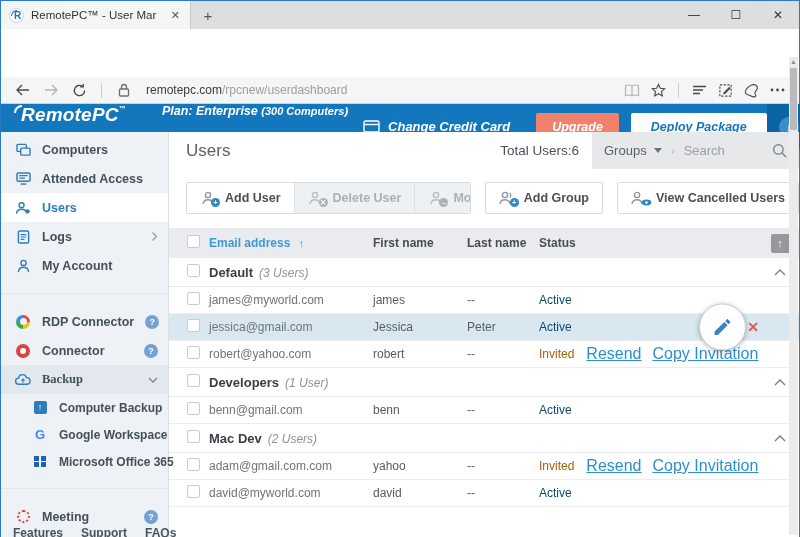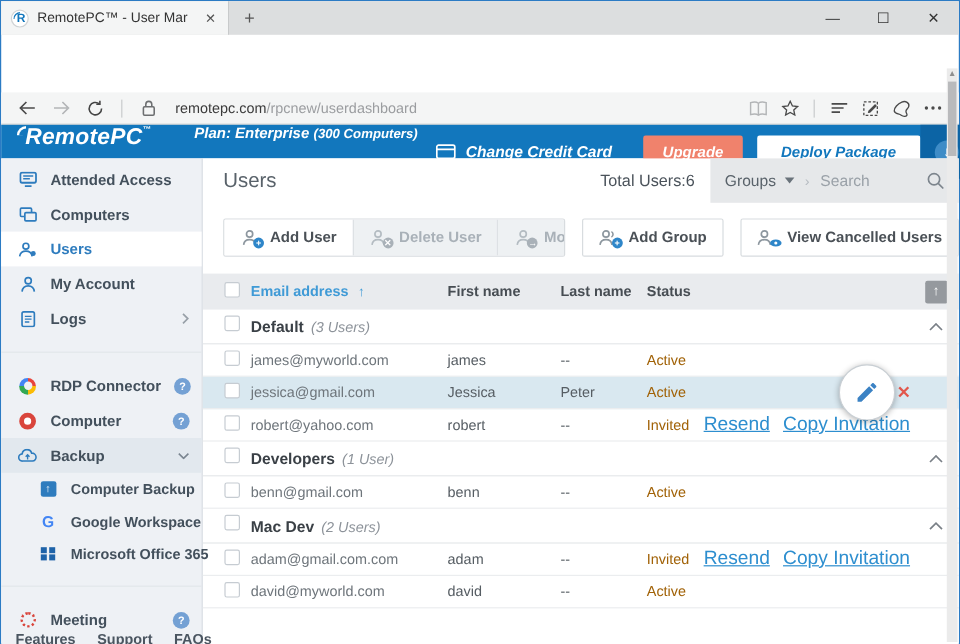--- a/index.html
+++ b/index.html
@@ -43,21 +43,21 @@
   .dl-circle { width:20px; height:20px; border-radius:50%; background:#3e8cc7; color:#fff; font-size:11px; display:flex; align-items:center; justify-content:center; flex:none; }
 
   
   .mainwrap { display:flex; height:437px; }
 
   
   .sidebar { width:168px; background:#eef1f5; border-right:1px solid #dadfe4; position:relative; padding-top:3px; flex:none; }
   .side-item { height:29px; display:flex; align-items:center; gap:11px; padding:0 10px 0 14px; font-size:12.5px; font-weight:600; color:#43505c; }
   .side-item .lbl { flex:1; white-space:nowrap; }
   .side-item.sel { background:#fff; color:#2e7cbe; }
-  .side-item.open { background:#e2e8ee; }
+  .side-item.open { background:#e2e8ee;font-family:Liberation Serif, serif; }
   .side-sub { padding-left:31px; font-size:12px; height:27px; }
   .sicon { width:16px; display:flex; justify-content:center; flex:none; }
   .qbadge { width:14px; height:14px; border-radius:50%; background:#74a1d4; color:#fff; font-size:9px; font-weight:700; display:flex; align-items:center; justify-content:center; flex:none; }
   .sect-gap { height:14px; border-bottom:1px solid #e2e6ea; margin-bottom:13px; }
   .rdp-ic { width:14px; height:14px; border-radius:50%; background:conic-gradient(#e8453c 0 25%, #fbbc05 25% 50%, #34a853 50% 75%, #4285f4 75% 100%); position:relative; }
   .rdp-ic::after { content:""; position:absolute; inset:3.5px; background:#eef1f5; border-radius:50%; }
   .help-ic { width:14px; height:14px; border-radius:50%; border:4px solid #d9453c; background:#fff; }
   .cbkp-ic { width:13px; height:13px; background:#2e7cbe; border-radius:2px; color:#fff; font-size:9px; line-height:13px; text-align:center; }
   .gws-ic { color:#4285f4; font-weight:700; font-size:13px; }
   .o365-ic { display:grid; grid-template-columns:5px 5px; grid-gap:1.5px; }
@@ -104,21 +104,21 @@
   .rows { flex:1; overflow:visible; }
   .grouprow { height:29px; display:grid; grid-template-columns:40px 1fr 38px; align-items:center; border-bottom:1px solid #e5e8ea; }
   .gname { display:flex; align-items:baseline; gap:6px; }
   .gname b { font-size:13px; color:#3a4046; }
   .gname i { font-size:12px; color:#8d939a; }
   .userrow { height:27px; display:grid; grid-template-columns:40px 164px 94px 72px 1fr 38px; align-items:center; border-bottom:1px solid #ebedef; font-size:12px; position:relative; }
   .userrow.hl { background:#d9e8f0; z-index:5; }
   .cell-email { color:#6e757b; }
   .cell-name { color:#565d63; }
   .statuscell { display:flex; align-items:center; }
-  .status-active { color:#a16207;text-align:center; }
+  .status-active { color:#0c4a6e;text-align:center; }
   .status-invited { color:#a16207; }
   .lnk { color:#2d8ecf; text-decoration:underline; font-size:16px; }
   .lnk.resend { margin-left:12px; }
   .lnk.copy { margin-left:11px; }
   .chev { justify-self:center; display:flex; }
 
   .edit-circle { position:absolute; right:53px; top:50%; transform:translateY(-50%); width:47px; height:47px; border-radius:50%; background:#fff; border:1px solid #c9cfd4; box-shadow:0 1px 5px rgba(0,0,0,.3); display:flex; align-items:center; justify-content:center; z-index:6; }
   .delete-x { position:absolute; right:40px; top:50%; transform:translateY(-50%); color:#e2574c; font-size:14px; font-weight:700; z-index:4; }
 
   
@@ -243,83 +243,83 @@
 
       </span>
     </span>
   </div>
 
   <div class="mainwrap">
 
     <div class="sidebar">
       <div class="side-item">
         <span class="sicon">
+            <svg width="15" height="14" viewBox="0 0 16 15">
+              <rect x="1" y="1.5" width="10" height="7.5" rx="1" fill="none" stroke="#2e7cbe" stroke-width="1.5"></rect>
+              <rect x="5" y="5.5" width="10" height="7.5" rx="1" fill="#eef1f5" stroke="#2e7cbe" stroke-width="1.5"></rect>
+            </svg>
+          </span>
+        <span class="lbl">Computers</span>
+      </div>
+      <div class="side-item">
+        <span class="sicon">
             <svg width="15" height="13" viewBox="0 0 16 14">
               <rect x="1" y="1" width="14" height="9" rx="1.5" fill="none" stroke="#2e7cbe" stroke-width="1.6"></rect>
               <path d="M3.5 4h9M3.5 6.5h6" stroke="#2e7cbe" stroke-width="1.3"></path>
               <path d="M5 13h6" stroke="#2e7cbe" stroke-width="1.6"></path>
             </svg>
           </span>
         <span class="lbl">Attended Access</span>
       </div>
-      <div class="side-item">
-        <span class="sicon">
-            <svg width="15" height="14" viewBox="0 0 16 15">
-              <rect x="1" y="1.5" width="10" height="7.5" rx="1" fill="none" stroke="#2e7cbe" stroke-width="1.5"></rect>
-              <rect x="5" y="5.5" width="10" height="7.5" rx="1" fill="#eef1f5" stroke="#2e7cbe" stroke-width="1.5"></rect>
-            </svg>
-          </span>
-        <span class="lbl">Computers</span>
-      </div>
       <div class="side-item sel">
         <span class="sicon">
             <svg width="16" height="14" viewBox="0 0 17 14">
               <circle cx="7" cy="4" r="2.6" fill="none" stroke="#2e7cbe" stroke-width="1.5"></circle>
               <path d="M1.5 13c.4-3.2 2.6-4.6 5.5-4.6S12.1 9.8 12.5 13" fill="none" stroke="#2e7cbe" stroke-width="1.5"></path>
               <circle cx="13.5" cy="10.5" r="2.2" fill="#2e7cbe"></circle>
             </svg>
           </span>
         <span class="lbl">Users</span>
       </div>
       <div class="side-item">
         <span class="sicon">
+            <svg width="13" height="14" viewBox="0 0 13 15">
+              <rect x="1" y="1" width="11" height="13" rx="1.5" fill="none" stroke="#2e7cbe" stroke-width="1.5"></rect>
+              <path d="M3.5 5h6M3.5 7.5h6M3.5 10h4" stroke="#2e7cbe" stroke-width="1.2"></path>
+            </svg>
+          </span>
+        <span class="lbl">Logs</span>
+        <svg width="7" height="11" viewBox="0 0 7 11">
+            <path d="M1.5 1.5l4 4-4 4" fill="none" stroke="#98a0a8" stroke-width="1.4"></path>
+          </svg>
+      </div>
+      <div class="side-item">
+        <span class="sicon">
             <svg width="13" height="14" viewBox="0 0 14 15">
               <circle cx="7" cy="4.2" r="2.8" fill="none" stroke="#2e7cbe" stroke-width="1.5"></circle>
               <path d="M1.5 14c.4-3.6 2.7-5.2 5.5-5.2s5.1 1.6 5.5 5.2" fill="none" stroke="#2e7cbe" stroke-width="1.5"></path>
             </svg>
           </span>
         <span class="lbl">My Account</span>
       </div>
-      <div class="side-item">
-        <span class="sicon">
-            <svg width="13" height="14" viewBox="0 0 13 15">
-              <rect x="1" y="1" width="11" height="13" rx="1.5" fill="none" stroke="#2e7cbe" stroke-width="1.5"></rect>
-              <path d="M3.5 5h6M3.5 7.5h6M3.5 10h4" stroke="#2e7cbe" stroke-width="1.2"></path>
-            </svg>
-          </span>
-        <span class="lbl">Logs</span>
-        <svg width="7" height="11" viewBox="0 0 7 11">
-            <path d="M1.5 1.5l4 4-4 4" fill="none" stroke="#98a0a8" stroke-width="1.4"></path>
-          </svg>
-      </div>
 
       <div class="sect-gap"></div>
 
       <div class="side-item">
         <span class="sicon">
             <span class="rdp-ic"></span>
           </span>
         <span class="lbl">RDP Connector</span>
         <span class="qbadge">?</span>
       </div>
       <div class="side-item">
         <span class="sicon">
             <span class="help-ic"></span>
           </span>
-        <span class="lbl">Computer</span>
+        <span class="lbl">Connector</span>
         <span class="qbadge">?</span>
       </div>
       <div class="side-item open">
         <span class="sicon">
             <svg width="16" height="12" viewBox="0 0 17 12">
               <path d="M4 10.5a3.2 3.2 0 0 1-.3-6.4 4.3 4.3 0 0 1 8.4-.6 3.5 3.5 0 0 1 .7 7H4z" fill="none" stroke="#2e7cbe" stroke-width="1.4"></path>
               <path d="M8.5 9V5.2M6.8 6.6l1.7-1.7 1.7 1.7" fill="none" stroke="#2e7cbe" stroke-width="1.2"></path>
             </svg>
           </span>
         <span class="lbl">Backup</span>
@@ -551,21 +551,21 @@
           <span class="chev">
               <svg width="12" height="7" viewBox="0 0 12 7">
                 <path d="M1 6l5-5 5 5" fill="none" stroke="#7a8087" stroke-width="1.4"></path>
               </svg>
             </span>
         </div>
 
         <div class="userrow">
           <span><span class="cb"></span></span>
           <span class="cell-email">adam@gmail.com.com</span>
-          <span class="cell-name">adam</span>
+          <span class="cell-name">yahoo</span>
           <span class="cell-name">--</span>
           <span class="statuscell">
             <span class="status-invited">Invited</span>
             <span class="lnk resend">Resend</span>
             <span class="lnk copy">Copy Invitation</span>
           </span>
           <span></span>
         </div>
 
         <div class="userrow">

